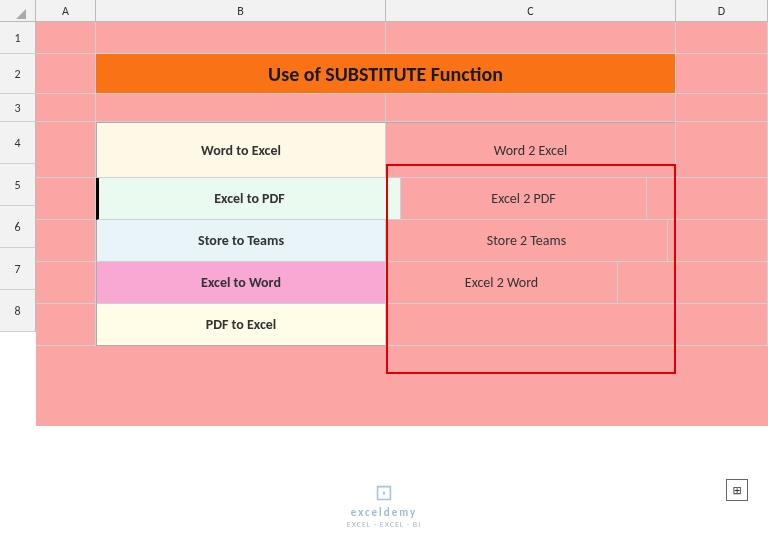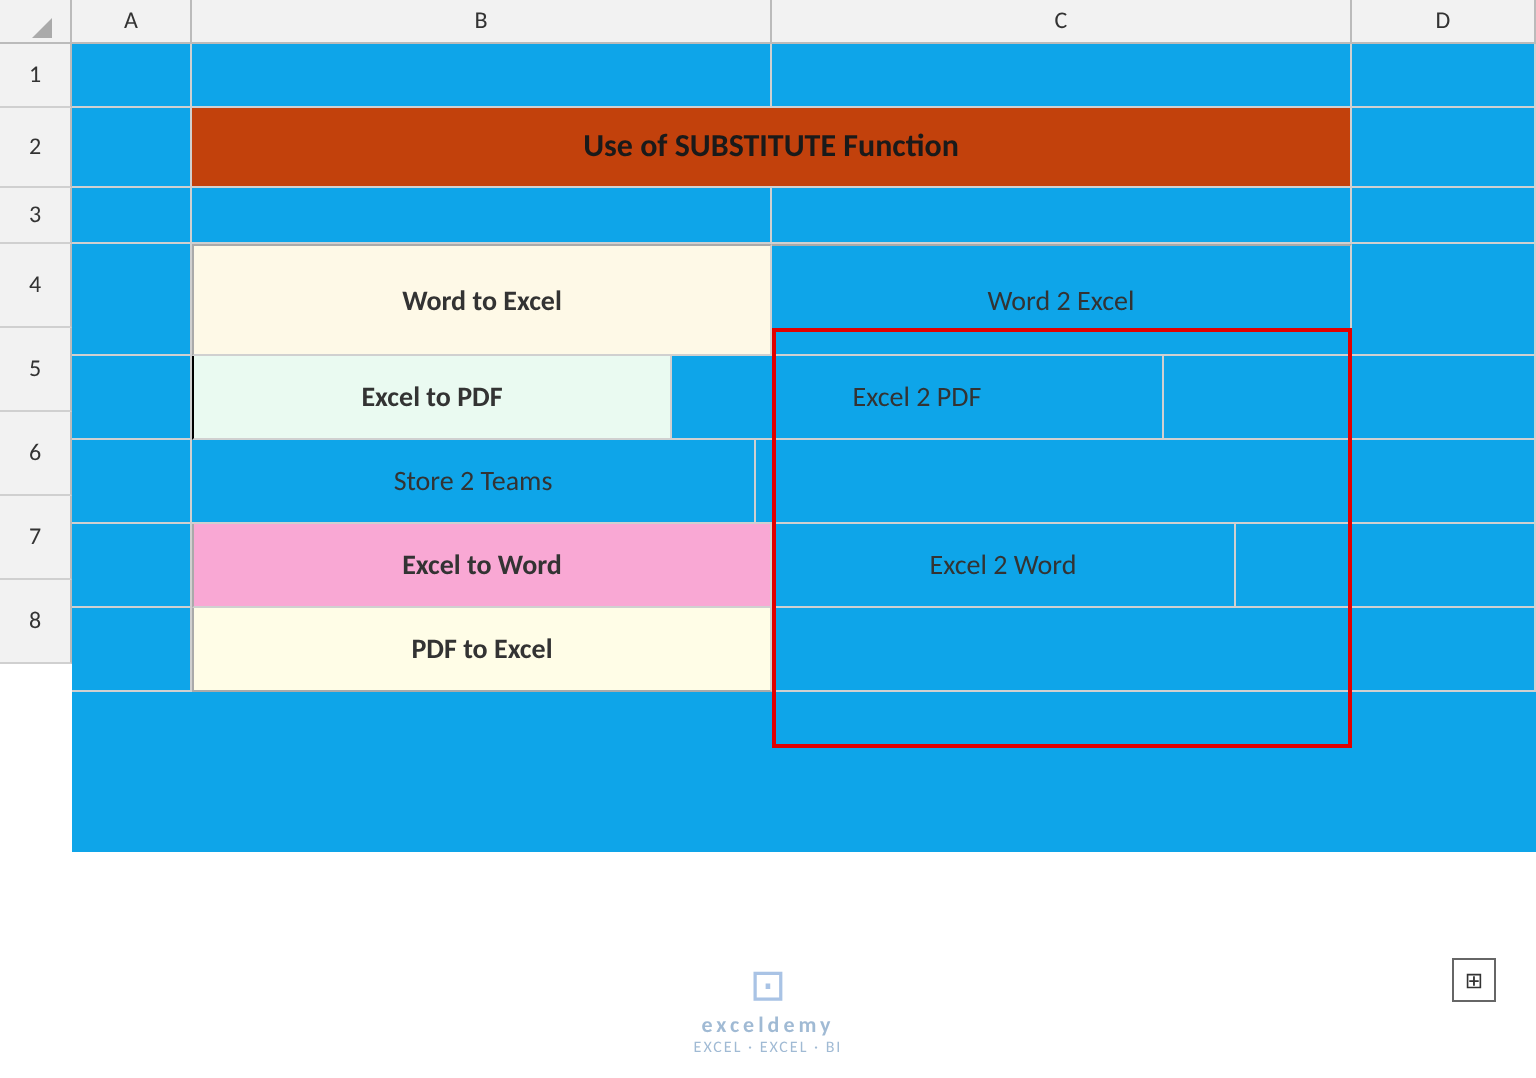--- a/index.html
+++ b/index.html
@@ -99,28 +99,28 @@
     }
 
     .cell {
       border-right: 1px solid #d0d0d0;
       border-bottom: 1px solid #d0d0d0;
       display: flex;
       align-items: center;
       justify-content: center;
       font-size: 14px;
       color: #333;
-      background: #0ea5e9;
+      background: #fca5a5;
     }
 
     
     .title-cell {
-      background: #c2410c;
+      background: #f97316;
       font-weight: bold;
-      font-size: 16px;
+      font-size: 20px;
       color: #1a1a1a;
       border: none;
     }
 
     
     .data-col-b {
       font-weight: bold;
     }
 
     
@@ -242,31 +242,34 @@
           <span>Word to Excel</span>
         </div>
         <div class="cell" style="width:290px; border-top:1px solid #aaa;">
           <span>Word 2 Excel</span>
         </div>
         <div class="cell" style="flex:1;"></div>
       </div>
 
       <div class="grid-row" style="height:42px;">
         <div class="cell" style="width:60px;"></div>
-        <div class="cell data-col-b row-bg-green-light" style="width:240px; border-left:1px solid #000000;">
+        <div class="cell data-col-b row-bg-green-light" style="width:305px; border-left:3px solid #000000;">
           <span>Excel to PDF</span>
         </div>
         <div class="cell" style="width:246px;">
           <span>Excel 2 PDF</span>
         </div>
         <div class="cell" style="flex:1;"></div>
       </div>
 
       <div class="grid-row" style="height:42px;">
         <div class="cell" style="width:60px;"></div>
+        <div class="cell data-col-b row-bg-blue-light" style="width:290px; border-left:1px solid #aaa;">
+          <span>Store to Teams</span>
+        </div>
         <div class="cell" style="width:282px;">
           <span>Store 2 Teams</span>
         </div>
         <div class="cell" style="flex:1;"></div>
       </div>
 
       <div class="grid-row" style="height:42px;">
         <div class="cell" style="width:60px;"></div>
         <div class="cell data-col-b row-bg-orange-light" style="width:290px; border-left:1px solid #aaa;">
           <span>Excel to Word</span>

